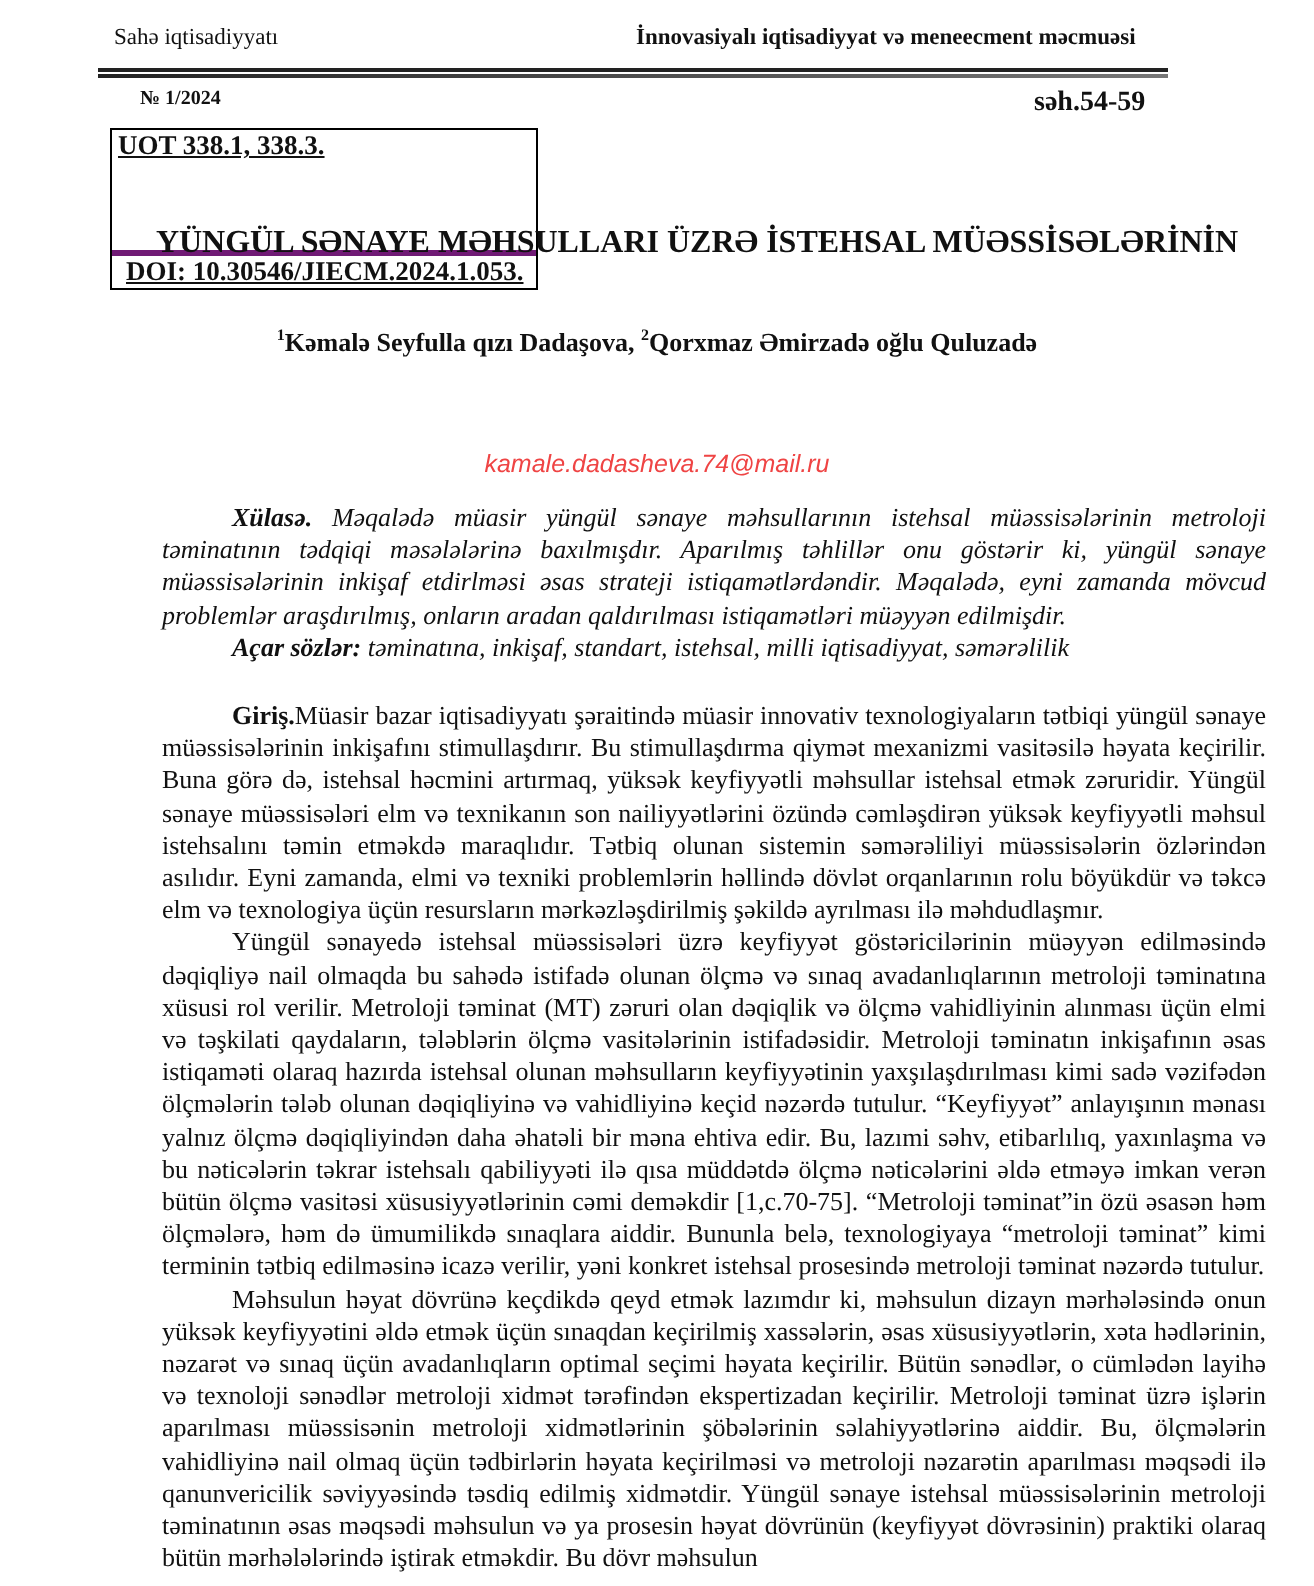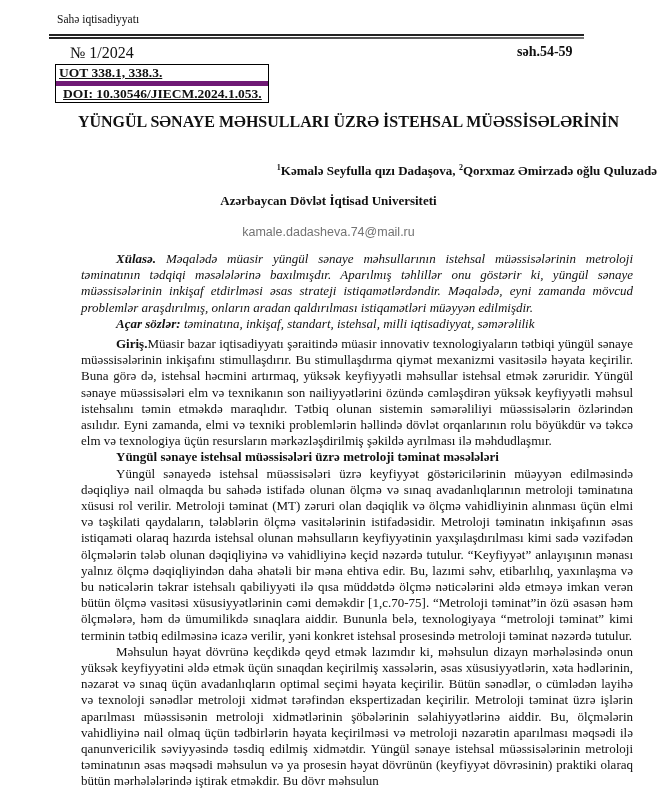--- a/index.html
+++ b/index.html
@@ -8,77 +8,76 @@
     font-family: "Liberation Serif", serif; color: #111;
   }
   .page { position: absolute; left: 0; top: 0; width: 657px; height: 793px; }
 
   .hdr-left { position: absolute; left: 57px; top: 13px; font-size: 11.5px; font-weight: normal; }
   .hdr-right { position: absolute; left: 318px; top: 13px; font-size: 11.5px; font-weight: bold; }
   .rule { position: absolute; left: 49px; width: 535px; }
   .rule1 { top: 34px; height: 2px; background: #222; }
   .rule2 { top: 37px; height: 2px; background: linear-gradient(to right, #222, #777); }
 
-  .issue { position: absolute; left: 70px; top: 44px; font-size: 16px; font-weight: normal; }
+  .issue { position: absolute; left: 70px; top: 44px; font-size: 10px; font-weight: bold; }
   .pages { position: absolute; left: 517px; top: 44px; font-size: 14px; font-weight: bold; }
 
   .idbox { position: absolute; left: 55px; top: 64px; width: 212px; border: 1px solid #000; font-weight: bold; font-size: 13.5px; text-decoration: underline; }
   .idbox div { height: 16px; line-height: 16px; padding-left: 3px; white-space: nowrap; }
-  .idbox div + div { border-top: 5px solid #701a75; padding-left: 7px; }
+  .idbox div + div { border-top: 3px solid #701a75; padding-left: 7px; margin-top: 44px; }
 
   .title { position: absolute; left: 0; width: 657px; top: 113px; text-align: center; font-weight: bold; font-size: 16px; line-height: 18px; margin-left: 20px; }
-  .authors { position: absolute; left: 0; width: 657px; top: 163px; text-align: right; font-weight: bold; font-size: 13px; }
+  .authors { position: absolute; left: 0; width: 657px; top: 163px; text-align: center; font-weight: bold; font-size: 13px; }
   .authors sup { font-size: 8px; }
   .univ { position: absolute; left: 0; width: 657px; top: 193px; text-align: center; font-weight: bold; font-size: 13px; }
   .email { position: absolute; left: 0; width: 657px; top: 225px; text-align: center; font-family: "Liberation Sans", sans-serif; font-size: 12.5px; color: #1a1acc; }
-  .email a { color: #737373; text-decoration: none; }
+  .email a { color: #ef4444; text-decoration: none; font-style: italic; }
 
   .body { position: absolute; left: 57px; width: 552px; font-size: 13px; line-height: 16.2px; text-align: justify; margin-left: 24px; }
   .body p { margin: 0; text-indent: 35px; }
   .abstract { top: 251px; font-style: italic; }
   .abstract b { font-style: italic; }
-  .main { top: 336px; }
+  .main { top: 350px; }
   .subhead { font-weight: bold; text-indent: 35px; }
 </style>
 </head>
 <body>
 
 <div class="page">
 
   <div class="hdr-left">Sahə iqtisadiyyatı</div>
+  <div class="hdr-right">İnnovasiyalı iqtisadiyyat və meneecment məcmuəsi</div>
   <div class="rule rule1"></div>
   <div class="rule rule2"></div>
 
   <div class="issue">№ 1/2024</div>
   <div class="pages">səh.54-59</div>
 
   <div class="idbox">
     <div>UOT 338.1, 338.3.</div>
     <div>DOI: 10.30546/JIECM.2024.1.053.</div>
   </div>
 
   <div class="title">
     <div>YÜNGÜL SƏNAYE MƏHSULLARI ÜZRƏ  İSTEHSAL MÜƏSSİSƏLƏRİNİN</div>
   </div>
 
   <div class="authors">
     <sup>1</sup><span>Kəmalə Seyfulla qızı Dadaşova, </span><sup>2</sup><span>Qorxmaz Əmirzadə oğlu Quluzadə</span>
   </div>
 
-  <div class="univ">Azərbaycan Dövlət İqtisad Universiteti</div>
 
   <div class="email">
     <a>kamale.dadasheva.74@mail.ru</a>
   </div>
 
   <div class="body abstract">
     <p><b>Xülasə.</b><span> Məqalədə müasir yüngül sənaye məhsullarının istehsal  müəssisələrinin metroloji təminatının tədqiqi məsələlərinə baxılmışdır. Aparılmış təhlillər onu göstərir ki, yüngül sənaye müəssisələrinin inkişaf etdirlməsi əsas strateji istiqamətlərdəndir. Məqalədə, eyni zamanda mövcud problemlər araşdırılmış, onların aradan qaldırılması istiqamətləri müəyyən edilmişdir.</span></p>
     <p><b>Açar sözlər:</b><span> təminatına, inkişaf, standart, istehsal, milli iqtisadiyyat,  səmərəlilik</span></p>
   </div>
 
   <div class="body main">
     <p><b>Giriş.</b><span>Müasir bazar iqtisadiyyatı şəraitində  müasir innovativ texnologiyaların  tətbiqi yüngül sənaye  müəssisələrinin  inkişafını stimullaşdırır. Bu stimullaşdırma qiymət mexanizmi vasitəsilə həyata keçirilir. Buna görə də, istehsal həcmini artırmaq, yüksək keyfiyyətli məhsullar istehsal etmək zəruridir. Yüngül sənaye  müəssisələri elm və texnikanın son nailiyyətlərini özündə cəmləşdirən yüksək keyfiyyətli məhsul istehsalını  təmin etməkdə maraqlıdır. Tətbiq olunan sistemin səmərəliliyi müəssisələrin özlərindən asılıdır. Eyni zamanda, elmi və texniki problemlərin həllində dövlət orqanlarının rolu böyükdür və təkcə elm və texnologiya üçün resursların mərkəzləşdirilmiş şəkildə ayrılması ilə məhdudlaşmır.</span></p>
-    <p class="subhead">Yüngül sənaye istehsal müəssisələri üzrə  metroloji təminat məsələləri</p>
     <p>Yüngül sənayedə istehsal müəssisələri üzrə  keyfiyyət göstəricilərinin müəyyən edilməsində dəqiqliyə nail olmaqda  bu sahədə istifadə olunan ölçmə və sınaq avadanlıqlarının metroloji təminatına xüsusi rol verilir. Metroloji təminat (MT) zəruri olan dəqiqlik və ölçmə  vahidliyinin alınması üçün  elmi və təşkilati qaydaların, tələblərin ölçmə vasitələrinin istifadəsidir.  Metroloji təminatın inkişafının əsas istiqaməti olaraq hazırda istehsal olunan məhsulların keyfiyyətinin yaxşılaşdırılması kimi sadə vəzifədən ölçmələrin tələb olunan dəqiqliyinə və vahidliyinə  keçid nəzərdə tutulur. “Keyfiyyət” anlayışının mənası yalnız ölçmə dəqiqliyindən daha əhatəli bir məna ehtiva edir. Bu, lazımi səhv, etibarlılıq, yaxınlaşma və bu nəticələrin təkrar istehsalı qabiliyyəti ilə qısa müddətdə ölçmə nəticələrini əldə etməyə imkan verən bütün ölçmə vasitəsi xüsusiyyətlərinin cəmi deməkdir [1,c.70-75]. “Metroloji  təminat”in özü əsasən həm ölçmələrə, həm də ümumilikdə sınaqlara aiddir. Bununla belə, texnologiyaya “metroloji təminat” kimi terminin tətbiq edilməsinə icazə verilir, yəni konkret istehsal prosesində  metroloji təminat nəzərdə tutulur.</p>
     <p>Məhsulun həyat dövrünə keçdikdə qeyd etmək lazımdır ki, məhsulun dizayn mərhələsində onun yüksək keyfiyyətini əldə etmək üçün sınaqdan keçirilmiş xassələrin,  əsas xüsusiyyətlərin, xəta hədlərinin, nəzarət və sınaq üçün avadanlıqların optimal seçimi həyata keçirilir. Bütün sənədlər, o cümlədən layihə və texnoloji sənədlər metroloji xidmət tərəfindən ekspertizadan keçirilir. Metroloji təminat  üzrə işlərin aparılması müəssisənin metroloji xidmətlərinin şöbələrinin səlahiyyətlərinə aiddir. Bu, ölçmələrin vahidliyinə nail olmaq üçün tədbirlərin həyata keçirilməsi və metroloji nəzarətin aparılması məqsədi ilə qanunvericilik səviyyəsində təsdiq edilmiş xidmətdir. Yüngül sənaye istehsal müəssisələrinin metroloji təminatının əsas  məqsədi məhsulun və ya prosesin həyat dövrünün (keyfiyyət dövrəsinin) praktiki olaraq bütün mərhələlərində iştirak etməkdir. Bu dövr məhsulun</p>
   </div>
 
 </div>
 
 </body></html>

